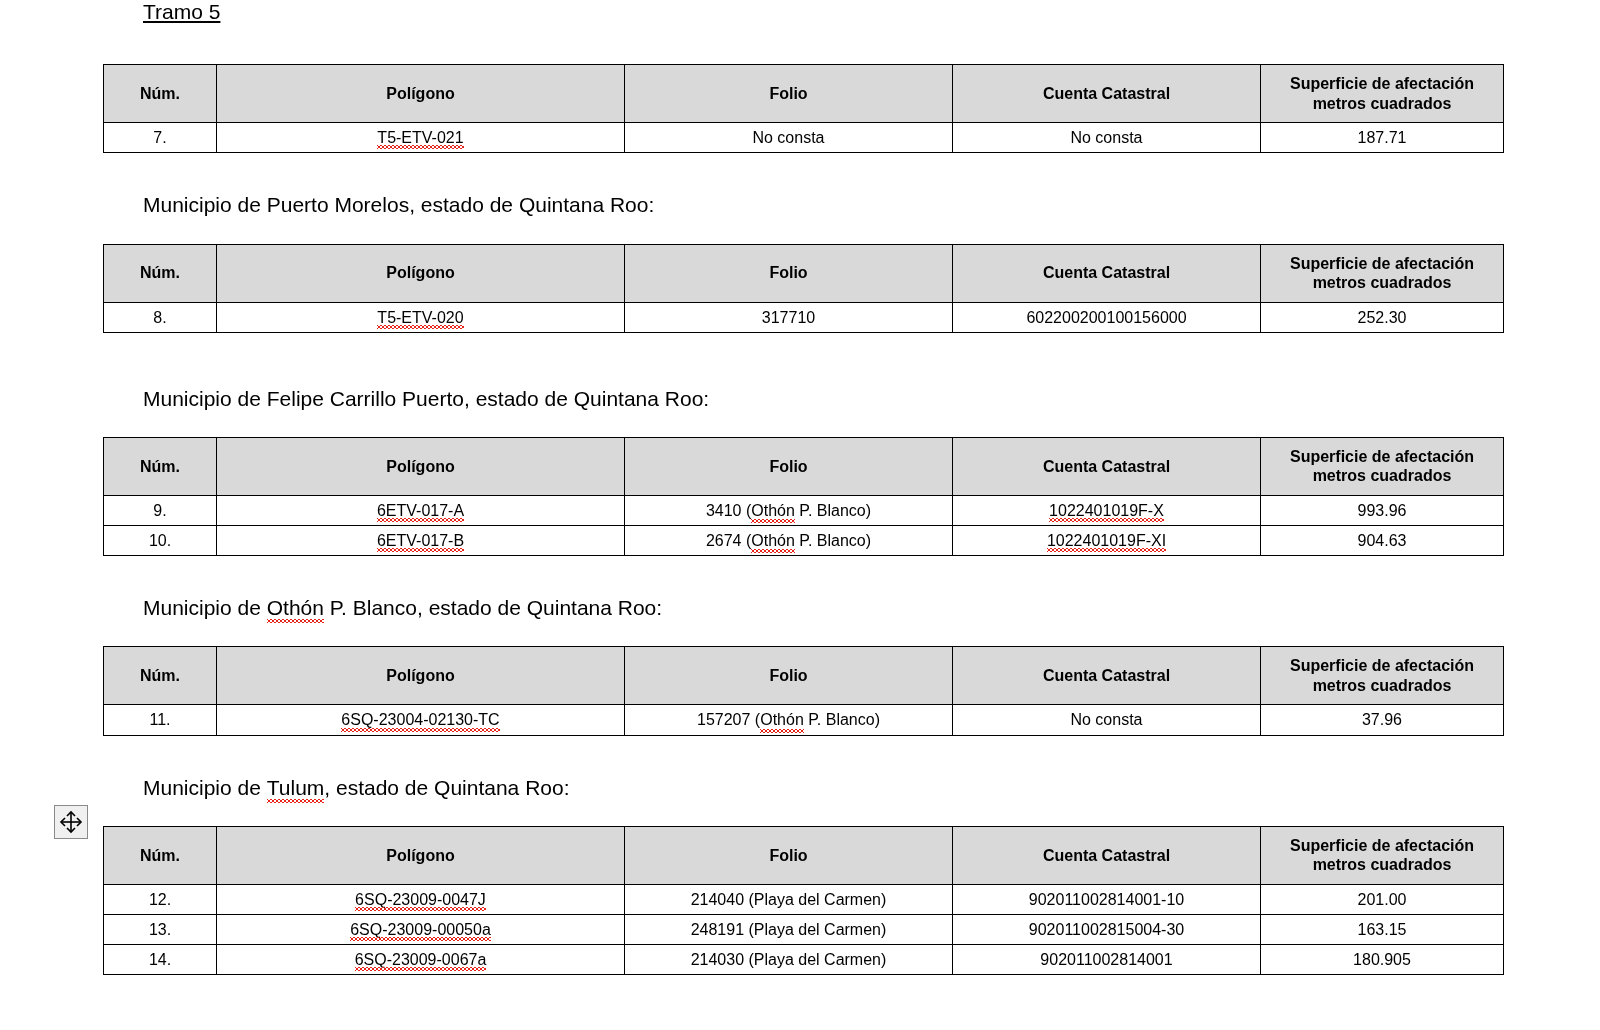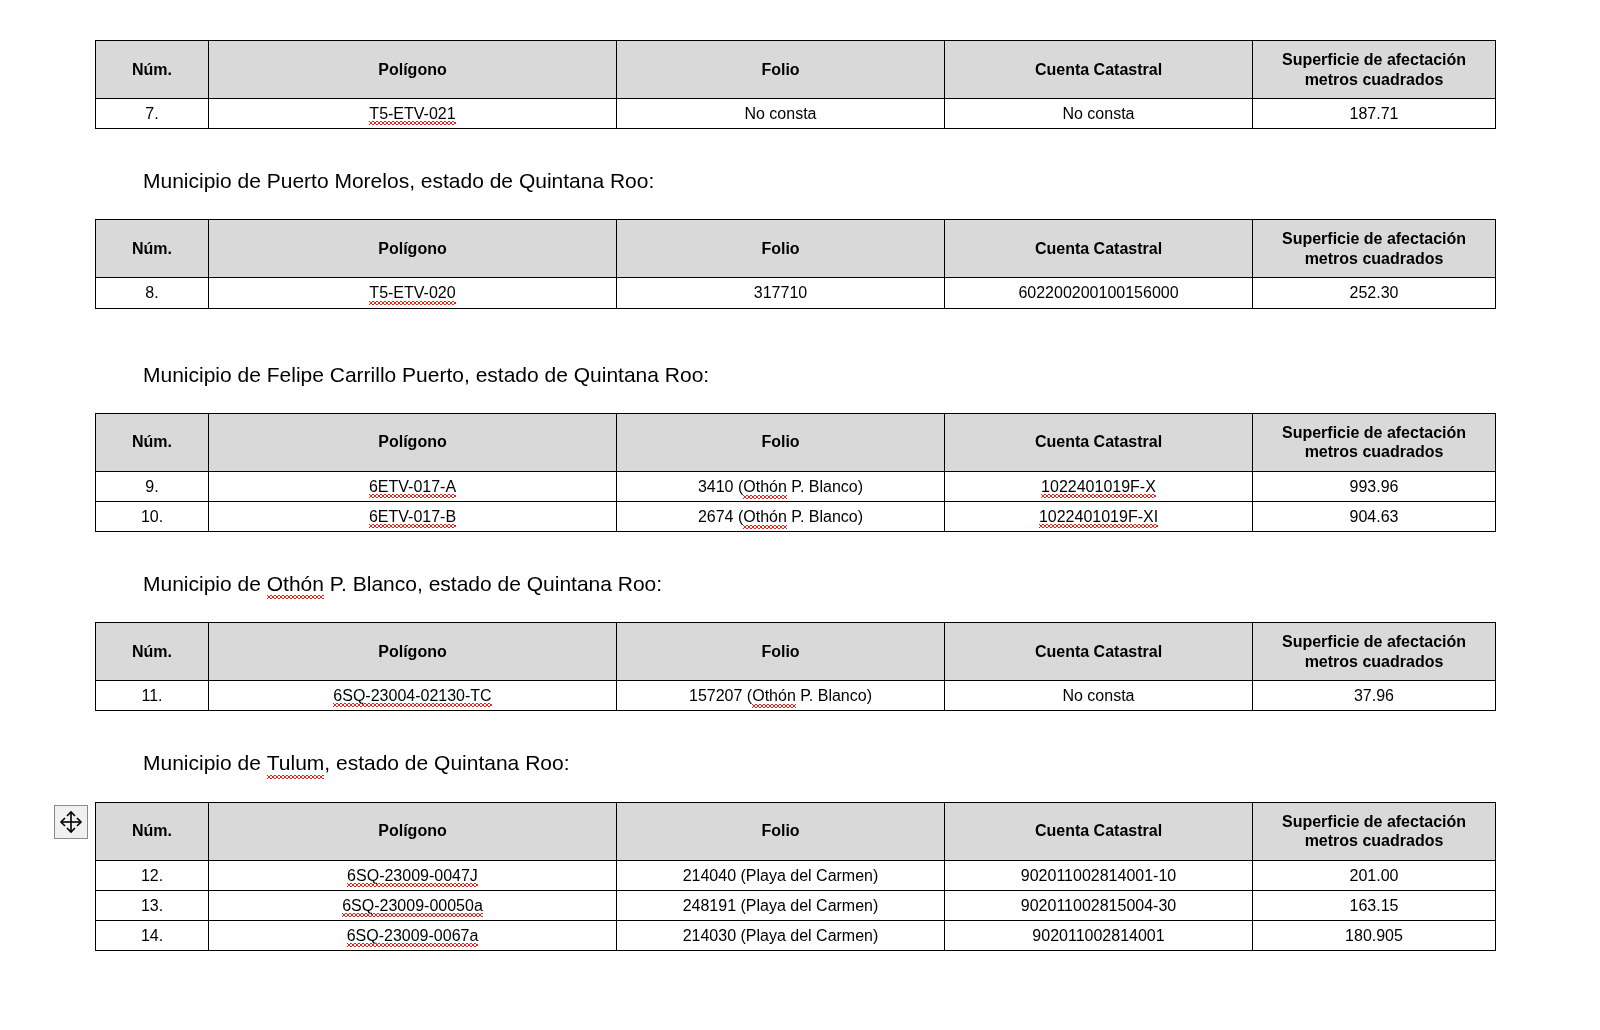--- a/index.html
+++ b/index.html
@@ -38,20 +38,21 @@
     font-size: 21px;
     margin: 0 0 0 48px;
     line-height: 1.15;
     white-space: nowrap;
   }
   table.data {
     border-collapse: collapse;
     width: 1400px;
     table-layout: fixed;
     background: #bef264;
+    margin-left: 8px;
   }
   table.data th, table.data td {
     border: 1px solid #000000;
     text-align: center;
     vertical-align: middle;
     font-size: 16px;
   }
   table.data th {
     background: #d9d9d9;
     font-weight: bold;
@@ -119,20 +120,21 @@
         <polyline points="12,10 16,6 20,10"></polyline>
         <polyline points="12,22 16,26 20,22"></polyline>
         <polyline points="10,12 6,16 10,20"></polyline>
         <polyline points="22,12 26,16 22,20"></polyline>
       </g>
     </svg>
   </div>
 
   <div class="content">
 
+    <div class="section-title">Tramo 5</div>
     <div class="gap-sm"></div>
     <div class="gap-md"></div>
 
     <table class="data">
       <colgroup>
           <col class="c-num">
           <col class="c-pol">
           <col class="c-fol">
           <col class="c-cue">
           <col class="c-sup">

